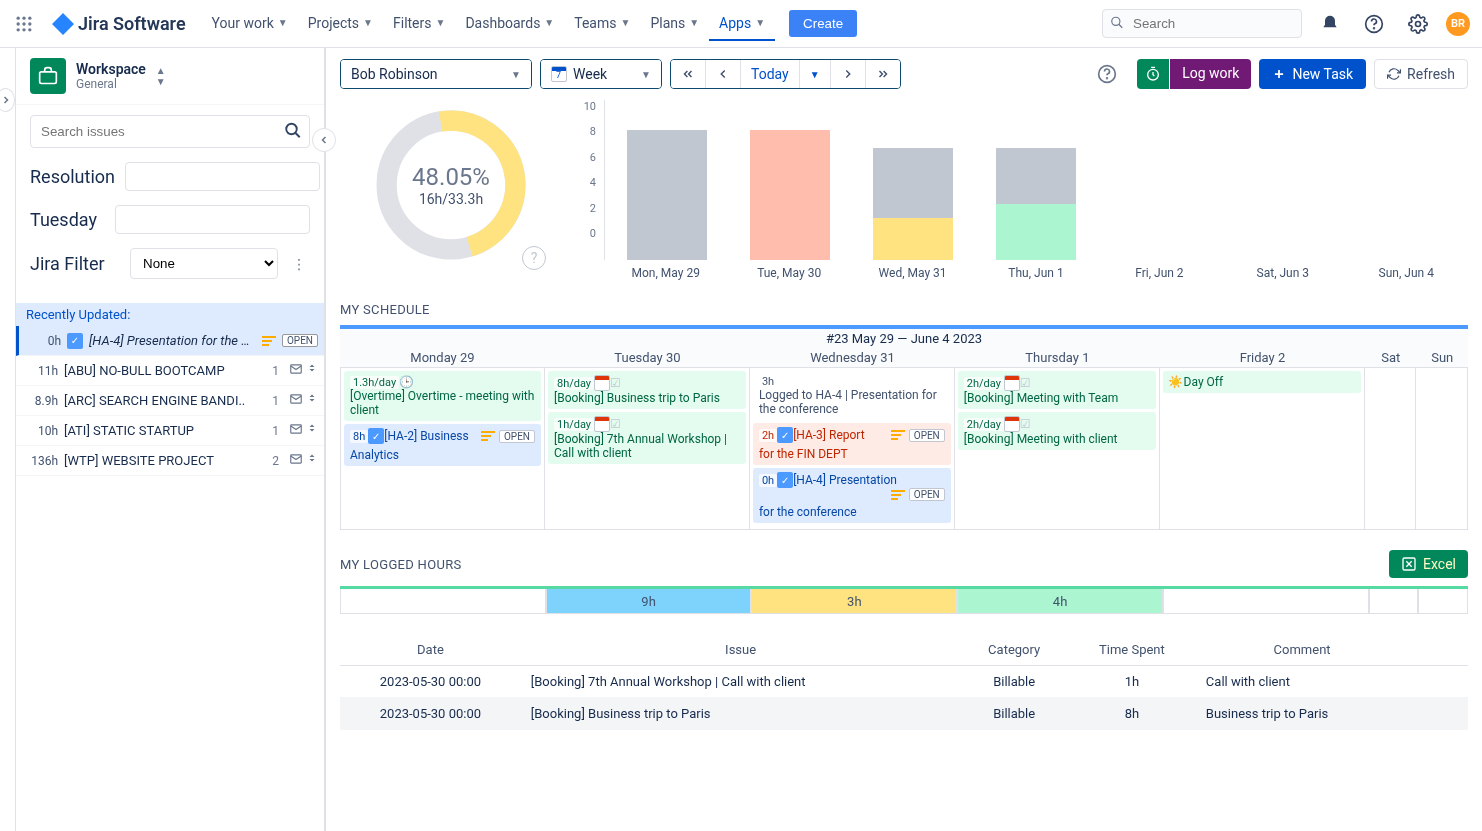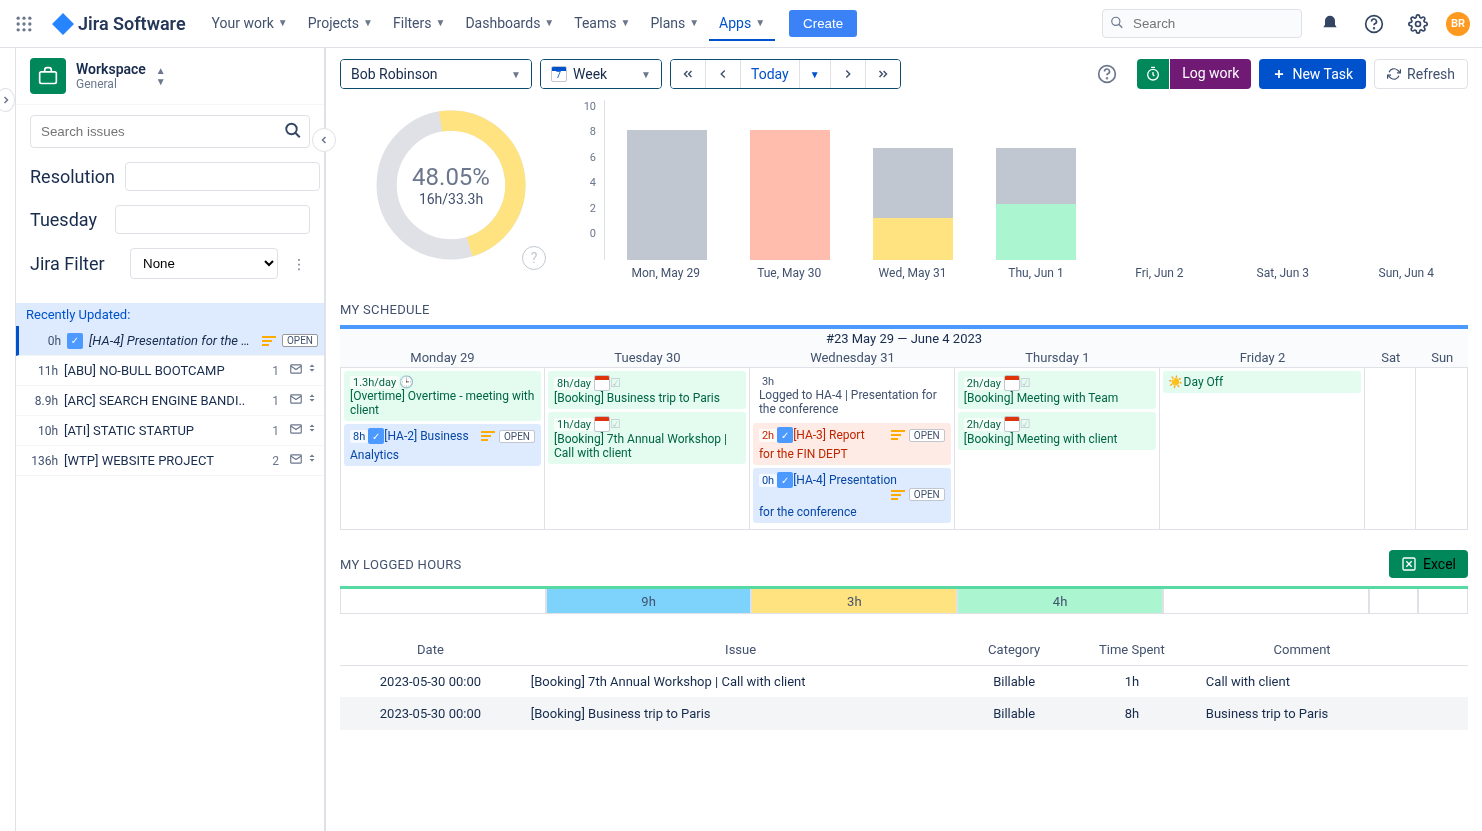--- a/index.html
+++ b/index.html
@@ -100,21 +100,21 @@
 .sched-booking { background: #E3FCEF; color: #006644; }
 .sched-issue-blue { background: #DEEBFF; color: #0747A6; }
 .sched-issue-pink { background: #FFEBE6; color: #BF2600; }
 .sched-plain { background: white; color: #42526E; }
 .sched-dayoff { background: #E3FCEF; color: #006644; }
 .open-tag { background: white; border: 1px solid #C1C7D0; padding: 0 4px; font-size: 10px; border-radius: 2px; color: #42526E; margin-left: auto; }
 
 .flexw { display: flex; flex-wrap: wrap; align-items: center; width: 100%; }
 
 .logged-header { display: flex; justify-content: space-between; align-items: center; padding: 20px 14px 8px; }
-.excel-btn { background: #00875A; color: #000000; padding: 6px 12px; border-radius: 4px; display: inline-flex; align-items: center; gap: 6px; cursor: pointer; }
+.excel-btn { background: #00875A; color: #fef9c3; padding: 6px 12px; border-radius: 4px; display: inline-flex; align-items: center; gap: 6px; cursor: pointer; }
 
 .hours-bar { margin: 0 14px; display: flex; height: 28px; border-top: 3px solid #57D9A3; }
 .hours-bar > div { display: flex; align-items: center; justify-content: center; font-size: 13px; color: #42526E; border: 1px solid #DFE1E6; border-top: none; }
 
 table.log-table { width: calc(100% - 28px); margin: 20px 14px; border-collapse: collapse; font-size: 13px; }
 table.log-table th { padding: 8px 10px; color: #42526E; font-weight: 400; text-align: center; border-bottom: 1px solid #DFE1E6; }
 table.log-table td { padding: 8px 10px; border-bottom: 1px solid #F4F5F7; }
 table.log-table tr.alt { background: #F4F5F7; }
 .edit-link { color: #0052CC; display: inline-flex; align-items: center; gap: 4px; cursor: pointer; }
 .delete-link { color: #DE350B; display: inline-flex; align-items: center; gap: 4px; cursor: pointer; }

